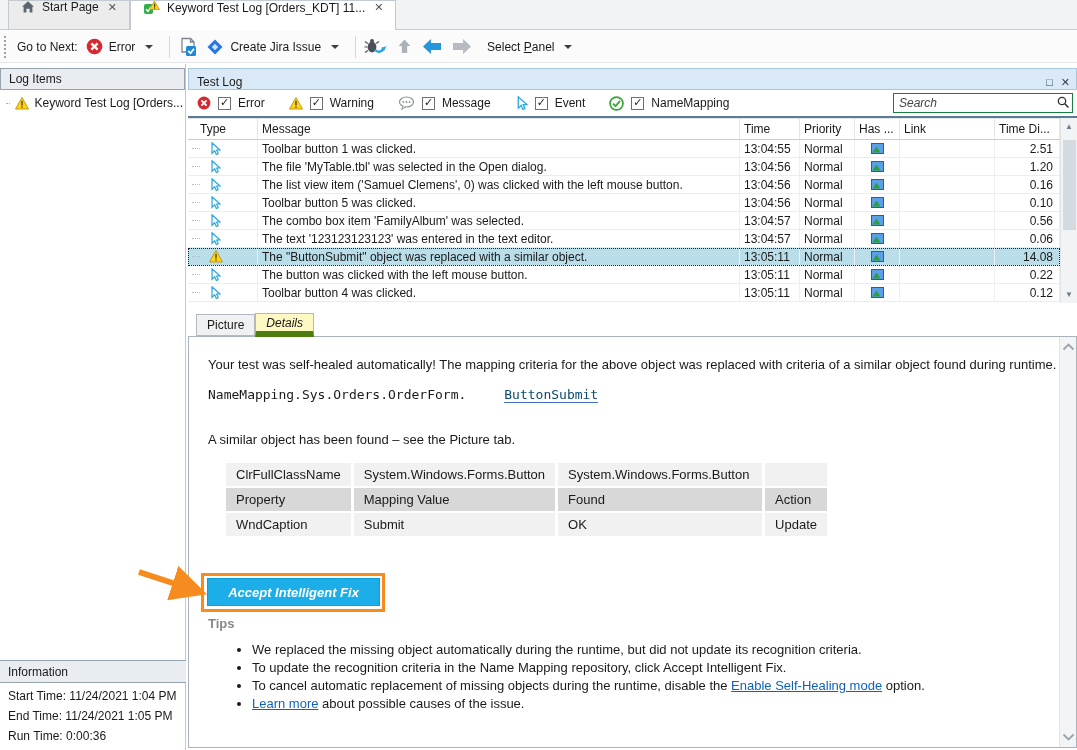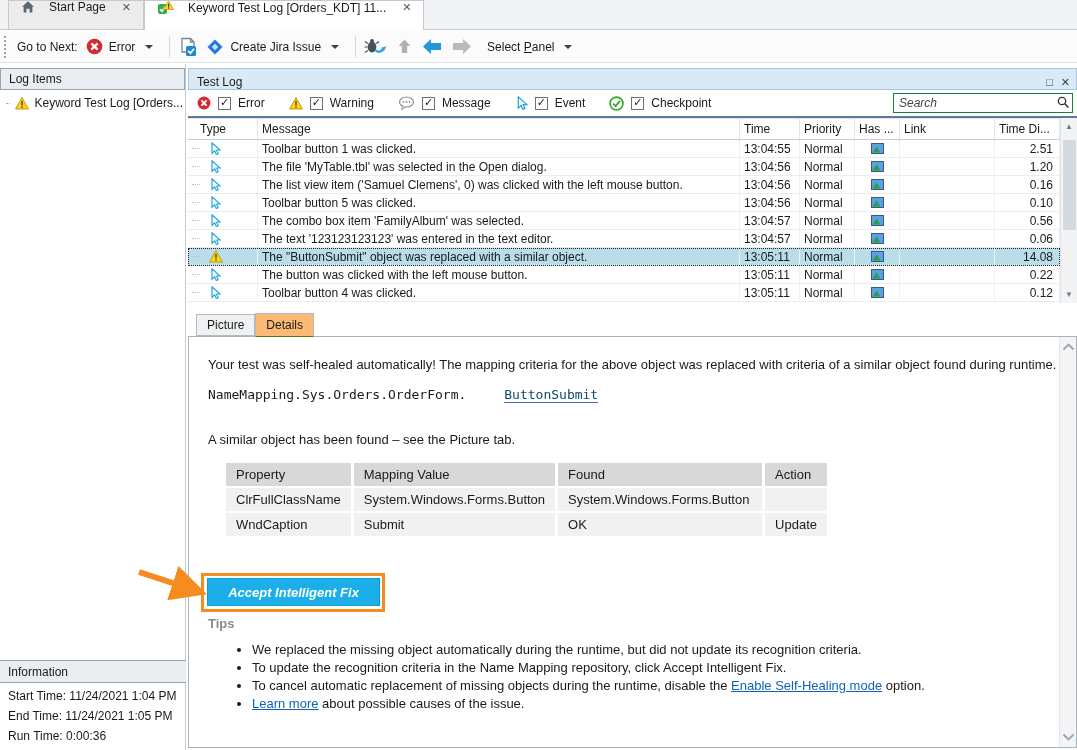--- a/index.html
+++ b/index.html
@@ -2,21 +2,21 @@
 <html><head>
 <meta charset="utf-8">
 <style>
   * { box-sizing: border-box; margin: 0; padding: 0; }
   html,body { width:1077px; height:750px; overflow:hidden; }
   body { font-family:"Liberation Sans", sans-serif; font-size:12px; color:#1a1a1a; background:#fff; }
   .app { position:relative; width:1077px; height:750px; background:#fff; outline:1px solid #b8cfe0; }
 
   
   .tabbar { position:absolute; left:0; top:0; width:1077px; height:30px; background:#f2f3f4; border-bottom:1px solid #c3cad1; display:flex; align-items:flex-end; }
-  .doc-tab { height:29px; display:flex; align-items:center; gap:14px; padding:0 10px 16px 12px; border:1px solid #c3cad1; border-bottom:none; background:#ececec; cursor:default; }
+  .doc-tab { height:29px; display:flex; align-items:center; gap:7px; padding:0 10px 16px 12px; border:1px solid #c3cad1; border-bottom:none; background:#ececec; cursor:default; }
   .doc-tab.active { background:#fff; height:30px; margin-bottom:-1px; }
   .doc-tab .label { white-space:nowrap; }
   .tab-close { color:#555; font-size:11px; padding:0 2px; }
 
   
   .toolbar { position:absolute; left:0; top:31px; width:1077px; height:32px; background:#fbfbfc; display:flex; align-items:center; border-bottom:1px solid #e2e6e9; }
   .grip { width:5px; height:22px; border-left:2px dotted #9aa2aa; margin:0 8px 0 4px; }
   .tb-label { margin-right:8px; }
   .tb-item { display:flex; align-items:center; gap:6px; margin-right:8px; }
   .caret { width:0; height:0; border-left:4px solid transparent; border-right:4px solid transparent; border-top:4px solid #3a3f44; margin-left:4px; }
@@ -62,21 +62,21 @@
   .cell-diff { justify-content:flex-end; padding-right:6px; }
   .cell-has { justify-content:center; padding-left:0 !important; }
   .lrow.selected { background:#b9dde9; outline:1px dotted #222; outline-offset:-1px; }
   .vscroll { position:absolute; right:0; top:54px; width:17px; height:185px; background:#f1f3f5; border-left:1px solid #dfe3e6; }
   .vscroll .arr { position:absolute; left:4px; color:#6d7d8a; font-size:8px; }
   .vscroll .thumb { position:absolute; left:2px; width:13px; top:22px; height:90px; background:#d3dae0; }
 
   
   .detail-tabs { position:absolute; left:8px; top:249px; display:flex; align-items:flex-end; z-index:2; }
   .dtab { height:22px; padding:0 10px; display:flex; align-items:center; border:1px solid #b2b9c0; background:#f0f1f2; }
-  .dtab.active { height:24px; background:#fdba74; border-bottom:1px solid #4d7c0f; margin-bottom:-1px; }
+  .dtab.active { height:24px; background:#fef9c3; border-bottom:6px solid #4d7c0f; margin-bottom:-1px;font-style:italic; }
 
   
   .details-box { position:absolute; left:0; top:272px; width:889px; height:412px; background:#fff; border:1px solid #aab3bb; }
   .details-content { position:absolute; left:0; top:0; width:870px; height:410px; padding:17px 0 0 19px; font-size:13px; overflow:hidden; }
   .para { max-width:1018px; line-height:21px; }
   .mono-line { margin-top:12px; font-family:"DejaVu Sans Mono","Liberation Mono",monospace; font-size:13px; }
   .mono-link { color:#0c4a6e; border-bottom:1px solid #3f6fc0;margin-left:38px; }
   .para2 { margin-top:30px; }
   .map-table { margin:14px 0 0 15px; border-collapse:separate; border-spacing:3px 2px; font-size:13px; }
   .map-table th { background:#d8d8d8; font-weight:normal; text-align:left; padding:4px 10px; }
@@ -279,21 +279,21 @@
           <span>Event</span>
         </span>
         <span class="fgroup">
           <span class="ico">
             <svg width="15" height="15" viewBox="0 0 14 14">
                 <circle cx="7" cy="7" r="6" fill="#fff" stroke="#35a835" stroke-width="1.6"></circle>
                 <path d="M3.8 7.2 L6.1 9.4 L10.3 4.6" stroke="#35a835" stroke-width="1.7" fill="none"></path>
               </svg>
           </span>
           <span class="cbx checked"></span>
-          <span>Checkpoint</span>
+          <span>NameMapping</span>
         </span>
         <span class="search-wrap">
           <input class="search" placeholder="Search" style="">
           <span class="search-ico ico">
             <svg width="13" height="13" viewBox="0 0 13 13">
                 <circle cx="5" cy="5" r="3.7" fill="none" stroke="#333" stroke-width="1.3"></circle>
                 <line x1="7.9" y1="7.9" x2="11.5" y2="11.5" stroke="#333" stroke-width="1.5"></line>
               </svg>
           </span>
         </span>
@@ -534,30 +534,30 @@
 
       <div class="details-box">
         <div class="details-content">
           <div class="para">Your test was self-healed automatically! The mapping criteria for the above object was replaced with criteria of a similar object found during runtime.</div>
           <div class="mono-line"><span>NameMapping.Sys.Orders.OrderForm.</span><a class="mono-link">ButtonSubmit</a></div>
           <div class="para2">A similar object has been found – see the Picture tab.</div>
 
           <table class="map-table">
             <tbody>
                 <tr>
+              <td>ClrFullClassName</td>
+                  <td>System.Windows.Forms.Button</td>
+                  <td>System.Windows.Forms.Button</td>
+                  <td></td>
+            </tr>
+            <tr>
               <th class="col-prop">Property</th>
               <th class="col-map">Mapping Value</th>
               <th class="col-found">Found</th>
               <th class="col-act">Action</th>
-            </tr>
-            <tr>
-              <td>ClrFullClassName</td>
-                  <td>System.Windows.Forms.Button</td>
-                  <td>System.Windows.Forms.Button</td>
-                  <td></td>
             </tr>
             <tr>
               <td>WndCaption</td>
                   <td>Submit</td>
                   <td>OK</td>
                   <td>Update</td>
             </tr>
           </tbody>
             </table>
 

